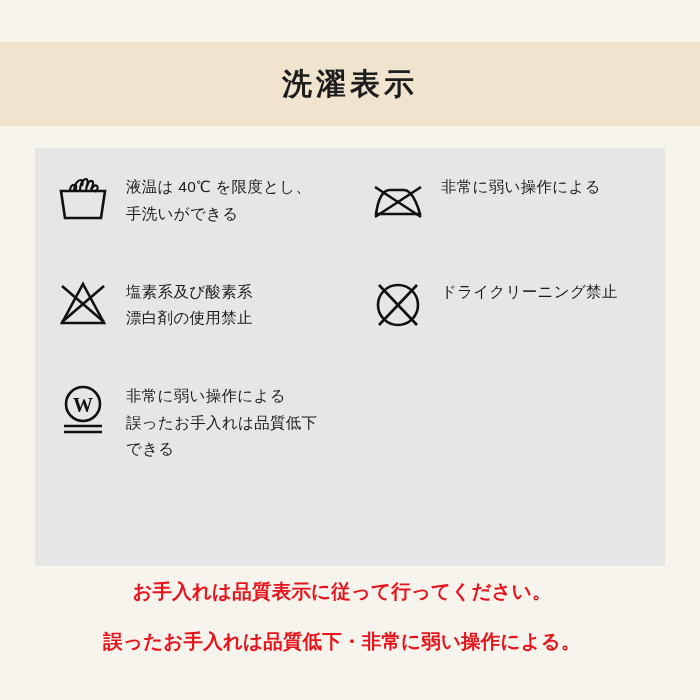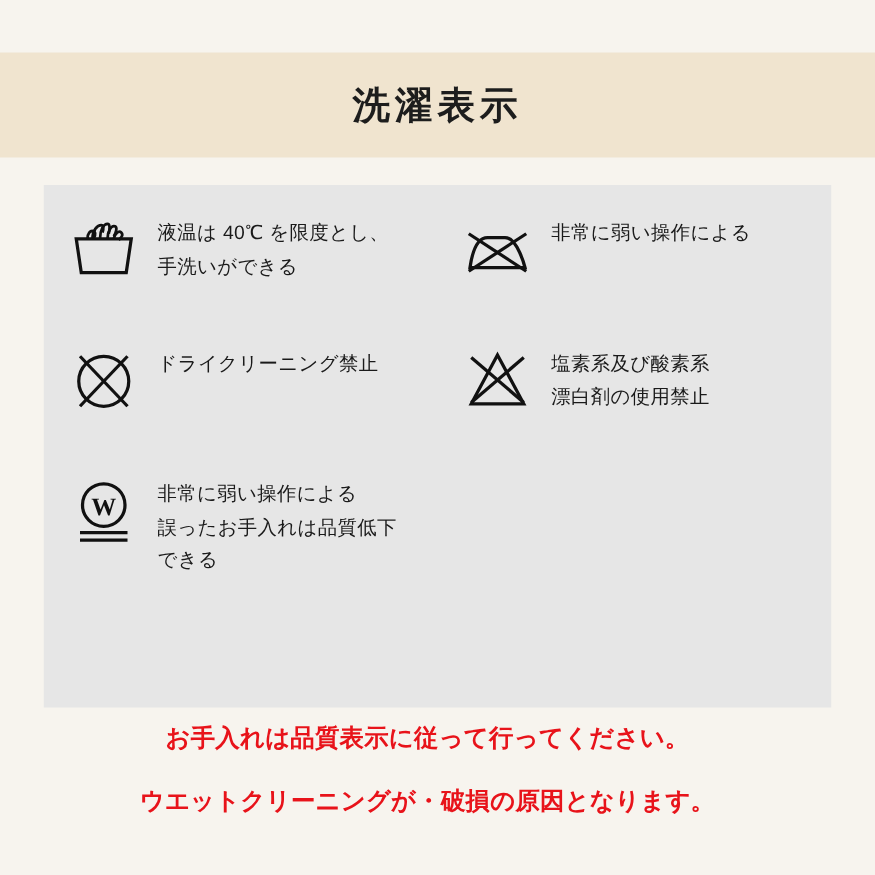--- a/index.html
+++ b/index.html
@@ -129,38 +129,38 @@
             <line x1="3" y1="13" x2="49" y2="43" stroke="#111" stroke-width="2.6"></line>
             <line x1="49" y1="13" x2="3" y2="43" stroke="#111" stroke-width="2.6"></line>
           </svg>
         </span>
         <div class="cell-text">非常に弱い操作による</div>
       </div>
 
       <div class="cell">
         <span class="sym">
           <svg viewBox="0 0 52 52" width="52" height="52">
-            <circle cx="26" cy="26" r="20" fill="none" stroke="#111" stroke-width="2.6"></circle>
-            <line x1="7" y1="6" x2="45" y2="46" stroke="#111" stroke-width="2.6"></line>
-            <line x1="45" y1="6" x2="7" y2="46" stroke="#111" stroke-width="2.6"></line>
-          </svg>
-        </span>
-        <div class="cell-text">ドライクリーニング禁止</div>
-      </div>
-
-      <div class="cell">
-        <span class="sym">
-          <svg viewBox="0 0 52 52" width="52" height="52">
             <path d="M26 5 L47 44 H5 Z" fill="none" stroke="#111" stroke-width="2.6"></path>
             <line x1="5" y1="7" x2="47" y2="43" stroke="#111" stroke-width="2.6"></line>
             <line x1="47" y1="7" x2="5" y2="43" stroke="#111" stroke-width="2.6"></line>
           </svg>
         </span>
         <div class="cell-text">塩素系及び酸素系
 漂白剤の使用禁止</div>
+      </div>
+
+      <div class="cell">
+        <span class="sym">
+          <svg viewBox="0 0 52 52" width="52" height="52">
+            <circle cx="26" cy="26" r="20" fill="none" stroke="#111" stroke-width="2.6"></circle>
+            <line x1="7" y1="6" x2="45" y2="46" stroke="#111" stroke-width="2.6"></line>
+            <line x1="45" y1="6" x2="7" y2="46" stroke="#111" stroke-width="2.6"></line>
+          </svg>
+        </span>
+        <div class="cell-text">ドライクリーニング禁止</div>
       </div>
 
 
       <div class="cell">
         <span class="sym">
           <svg viewBox="0 0 52 52" width="52" height="52">
             <circle cx="26" cy="21" r="17" fill="none" stroke="#111" stroke-width="2.6"></circle>
             <text x="26" y="29" text-anchor="middle" font-family="Liberation Serif, serif" font-size="20" font-weight="bold" fill="#111">W</text>
             <line x1="7" y1="43" x2="45" y2="43" stroke="#111" stroke-width="2.6"></line>
             <line x1="7" y1="49" x2="45" y2="49" stroke="#111" stroke-width="2.6"></line>
@@ -172,16 +172,16 @@
       </div>
 
 
       <div class="cell empty"></div>
 
     </div>
   </div>
 
   <div class="footer">
     <div class="footer-line l1">お手入れは品質表示に従って行ってください。</div>
-    <div class="footer-line l2">ウエットクリーニングが・破損の原因となります。</div>
+    <div class="footer-line l2">誤ったお手入れは品質低下・非常に弱い操作による。</div>
   </div>
 
 </div>
 
 </body></html>

